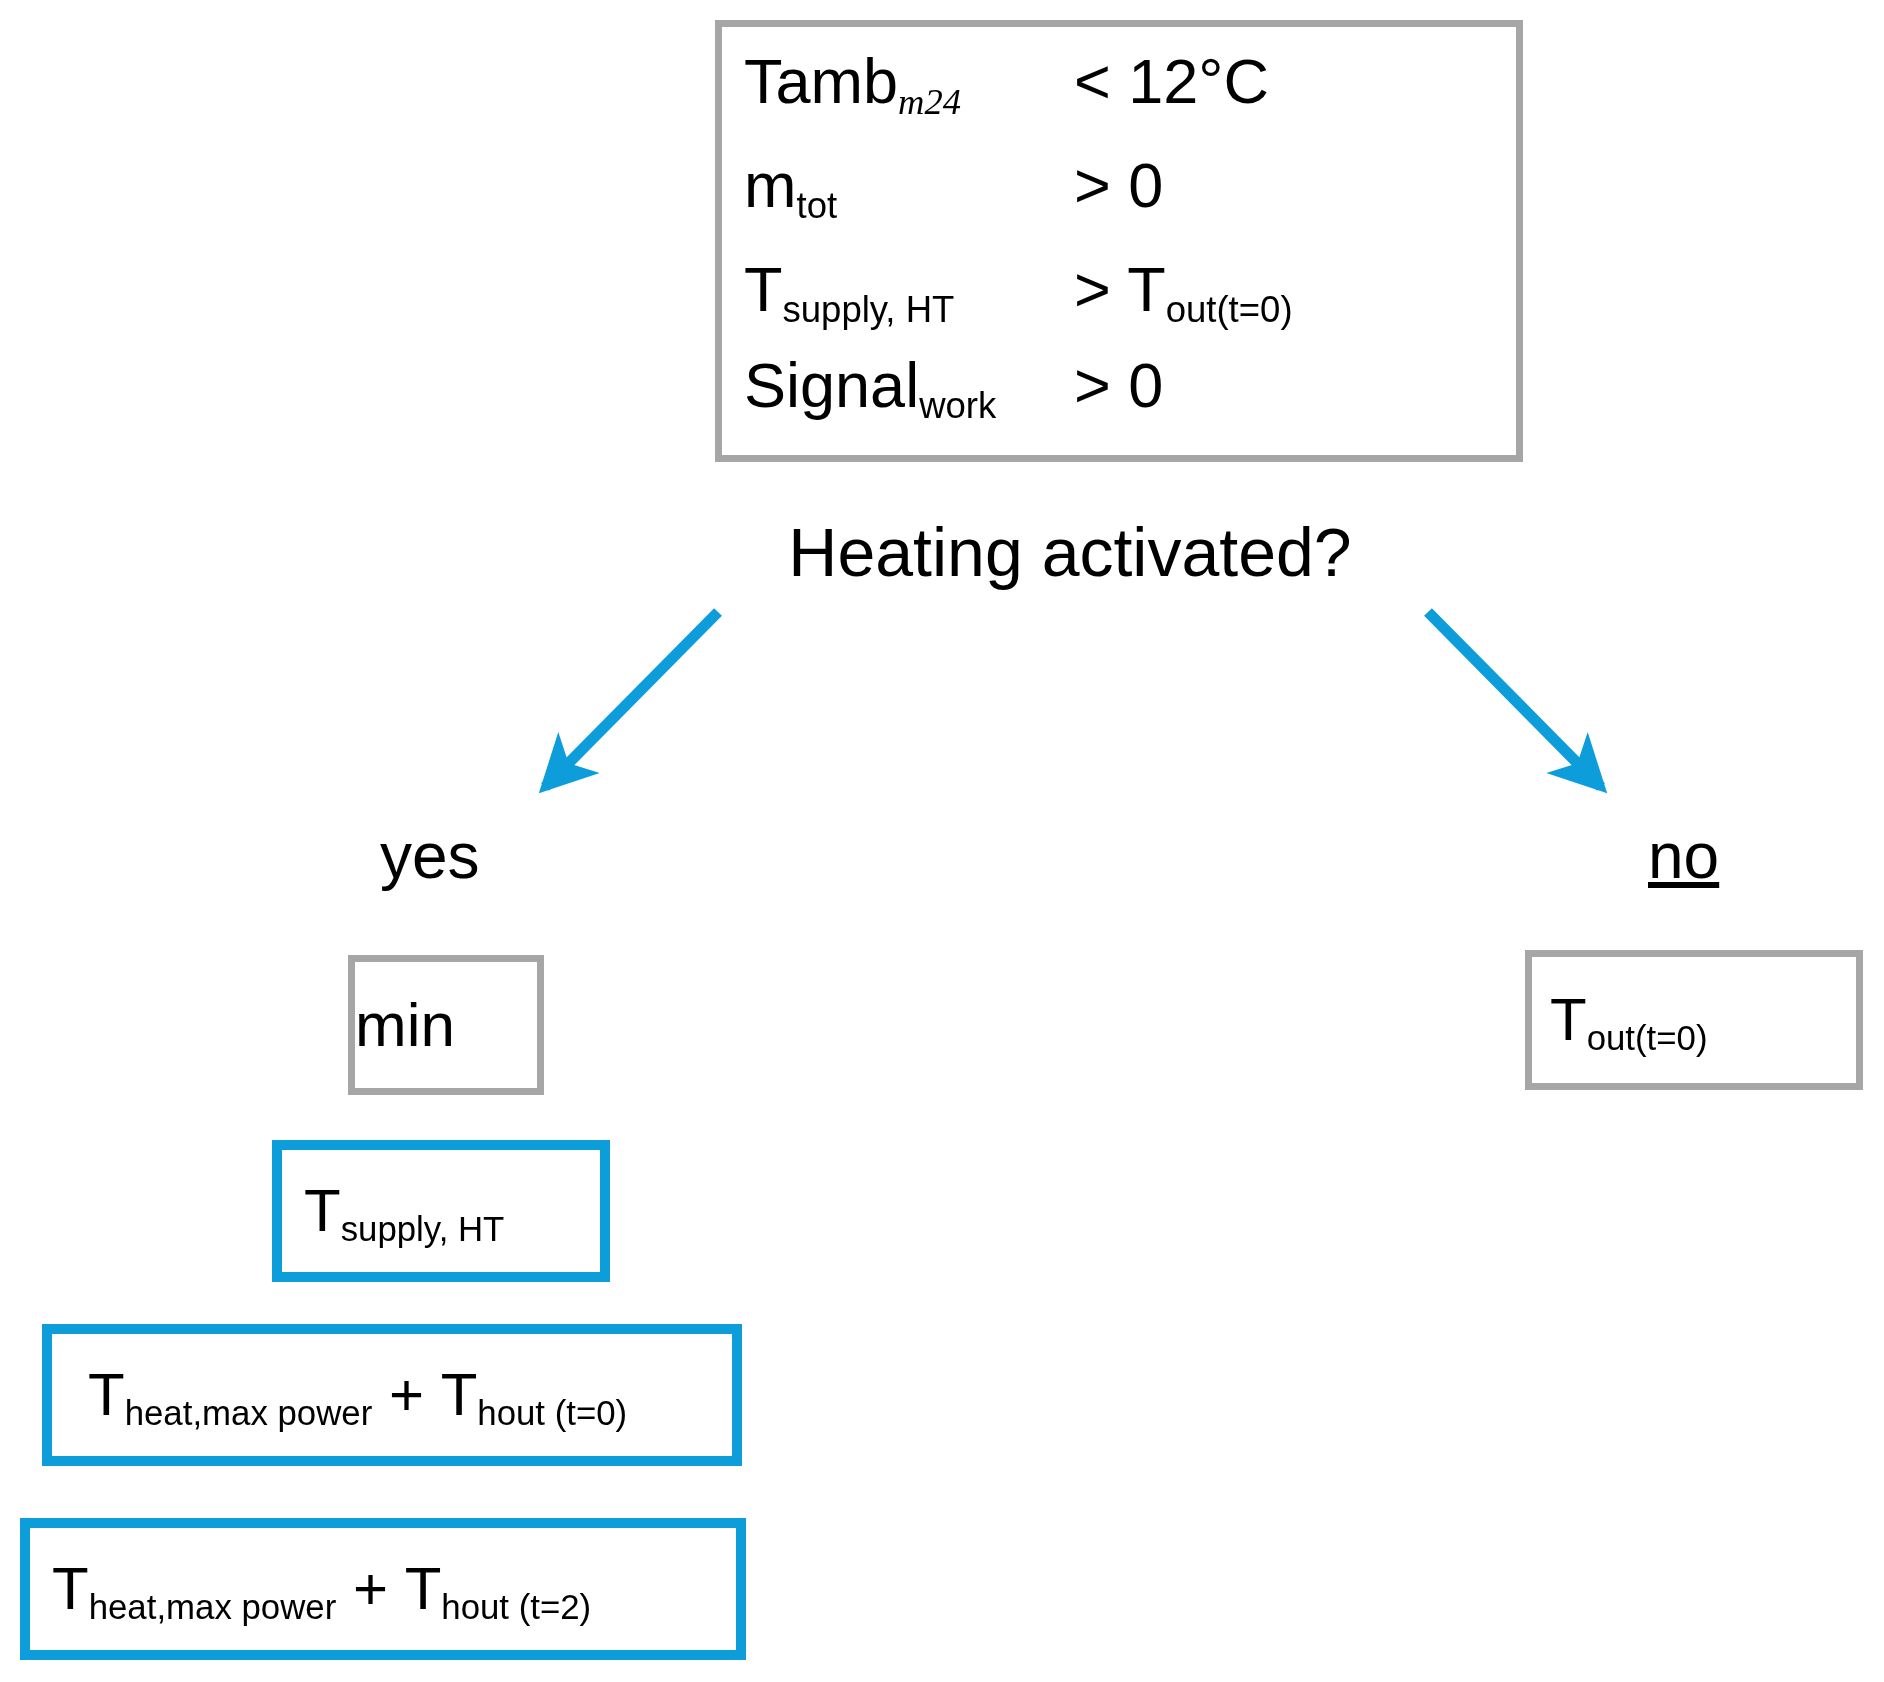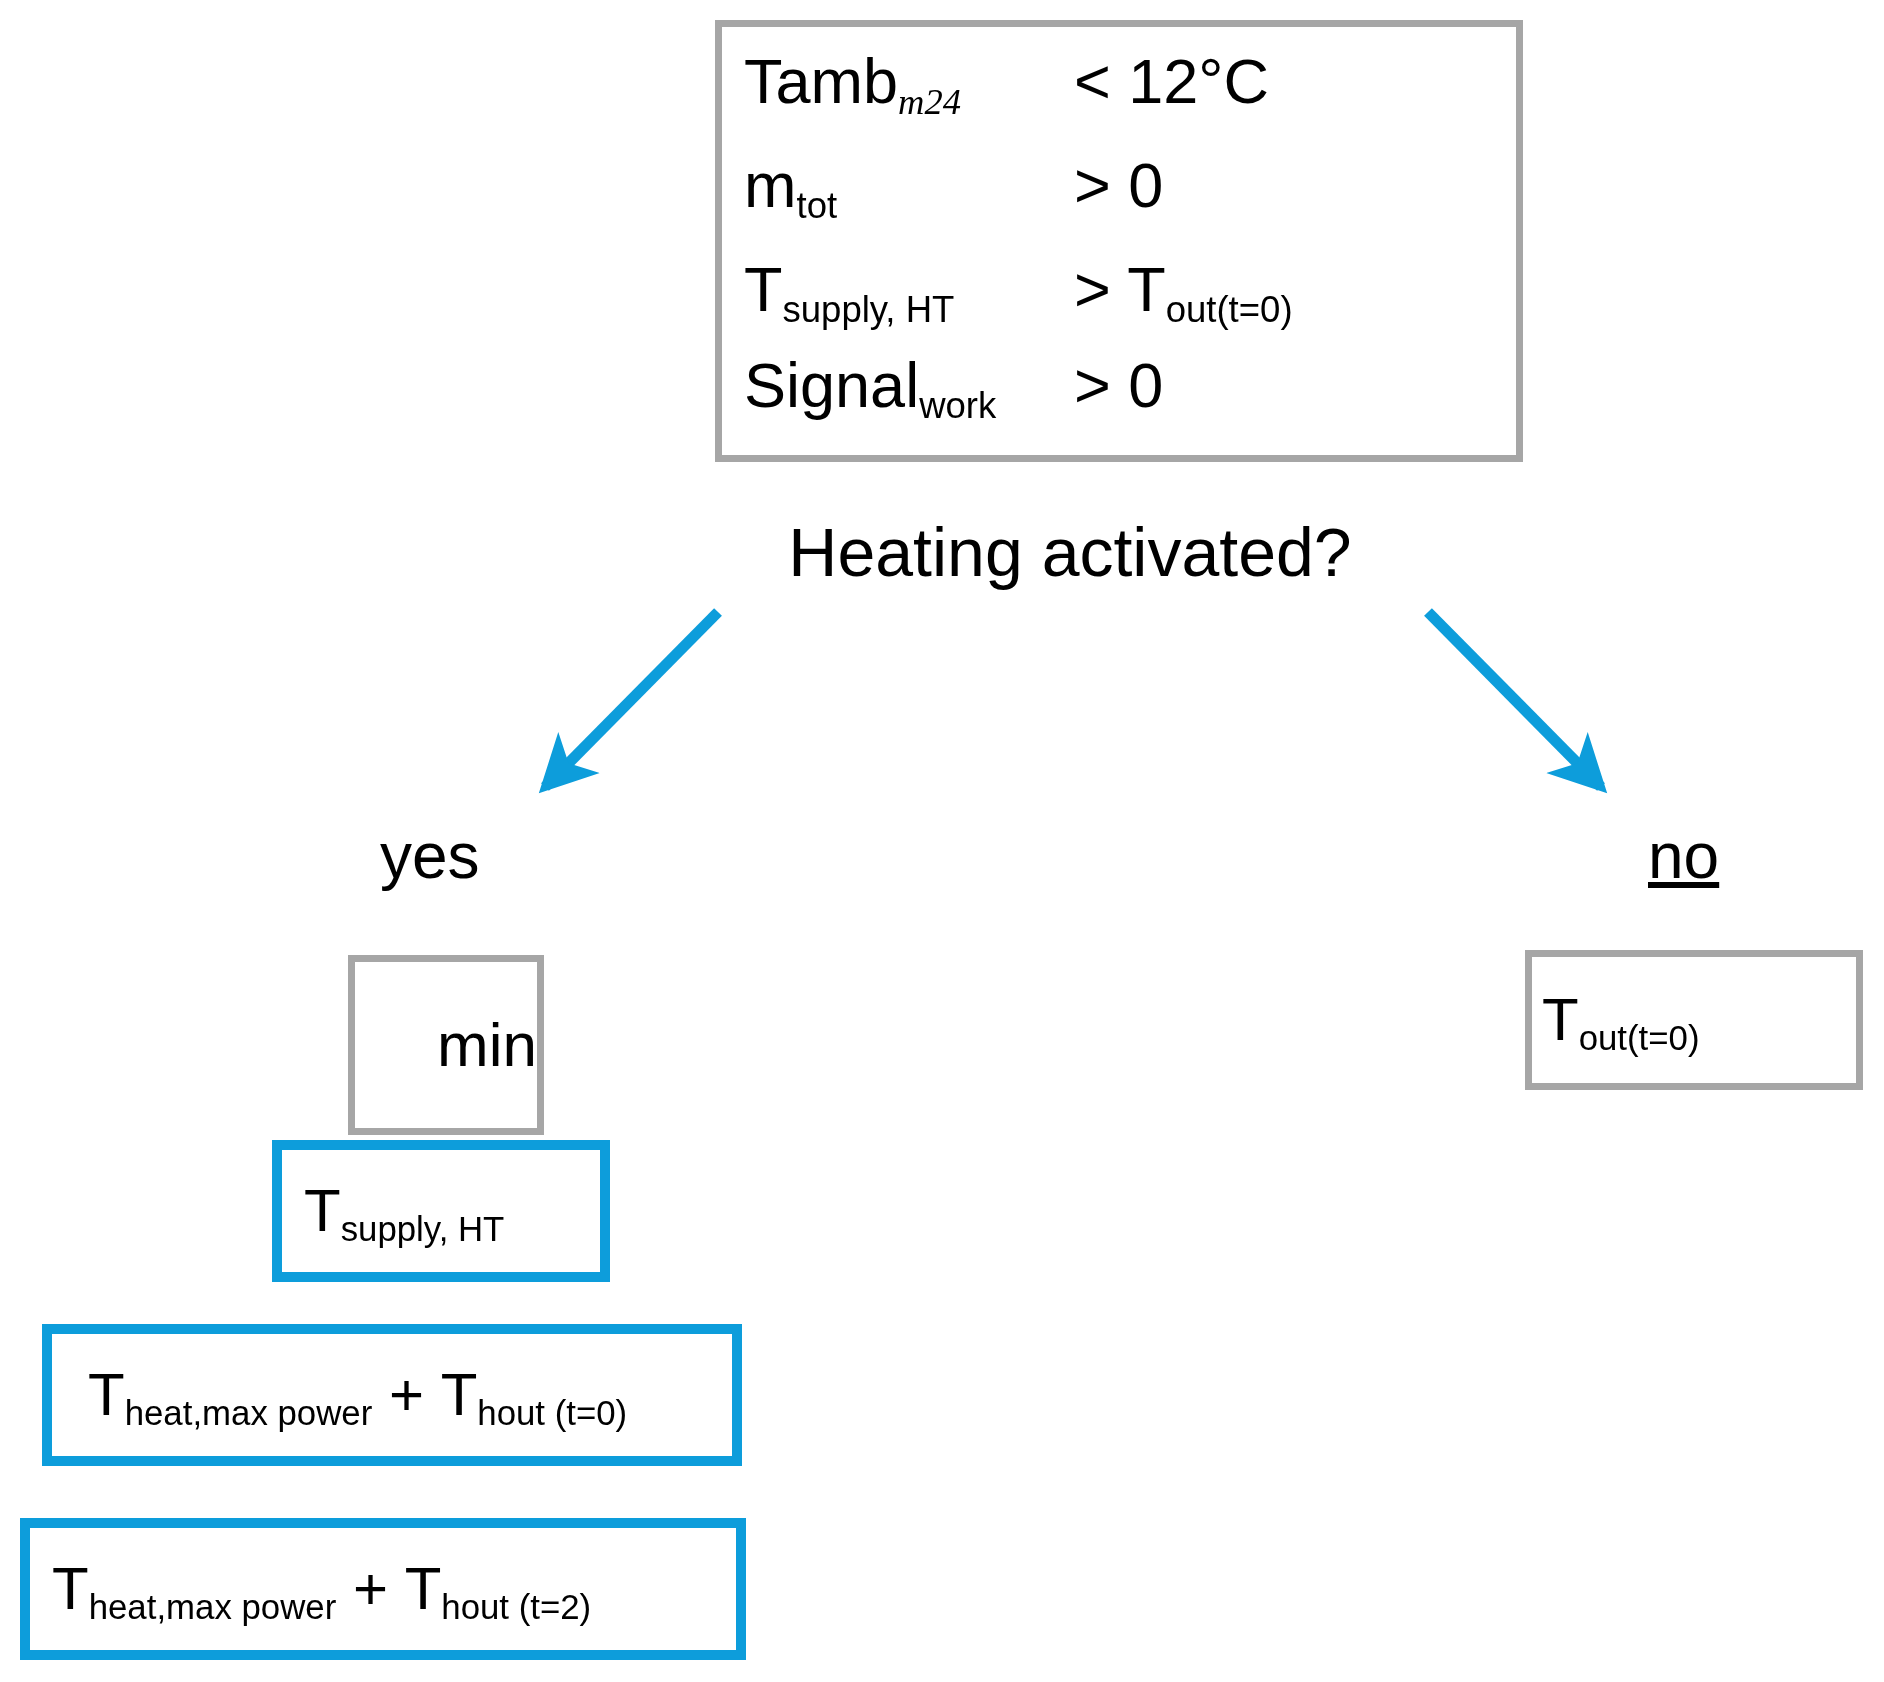--- a/index.html
+++ b/index.html
@@ -106,32 +106,32 @@
   .grey-box {
     border: 7px solid #a6a6a6;
     background: #ffffff;
     display: flex;
     align-items: center;
   }
   .box-min {
     left: 348px;
     top: 955px;
     width: 196px;
-    height: 180px;
-    justify-content: flex-end;
+    height: 140px;
+    justify-content: flex-start;
   }
   .box-min .txt { font-size: 62px; line-height: 70px; }
 
   .box-tout {
     left: 1525px;
     top: 950px;
     width: 338px;
     height: 140px;
     justify-content: flex-start;
-    padding-left: 10px;
+    padding-left: 18px;
   }
   .box-tout .txt { font-size: 60px; line-height: 70px; white-space: nowrap; }
 
   
   .blue-box {
     border: 10px solid #0d9ddb;
     background: #ffffff;
     display: flex;
     align-items: center;
   }

